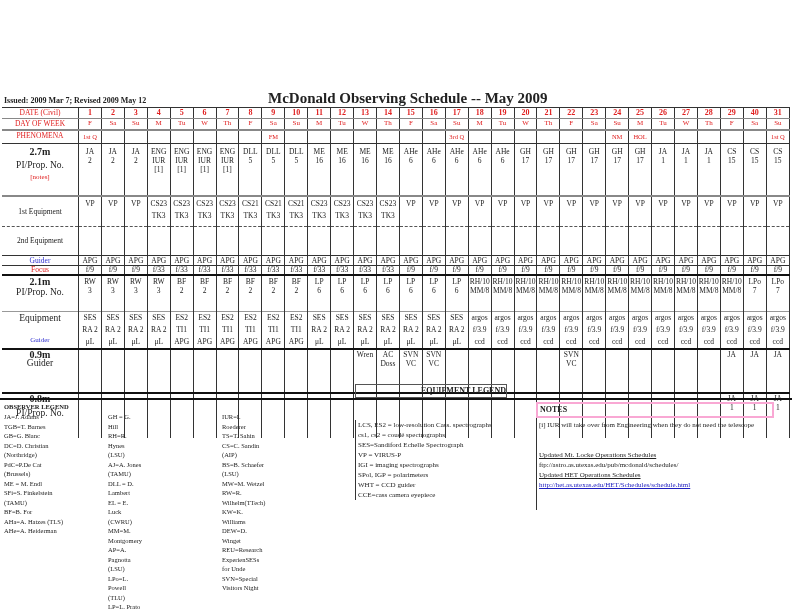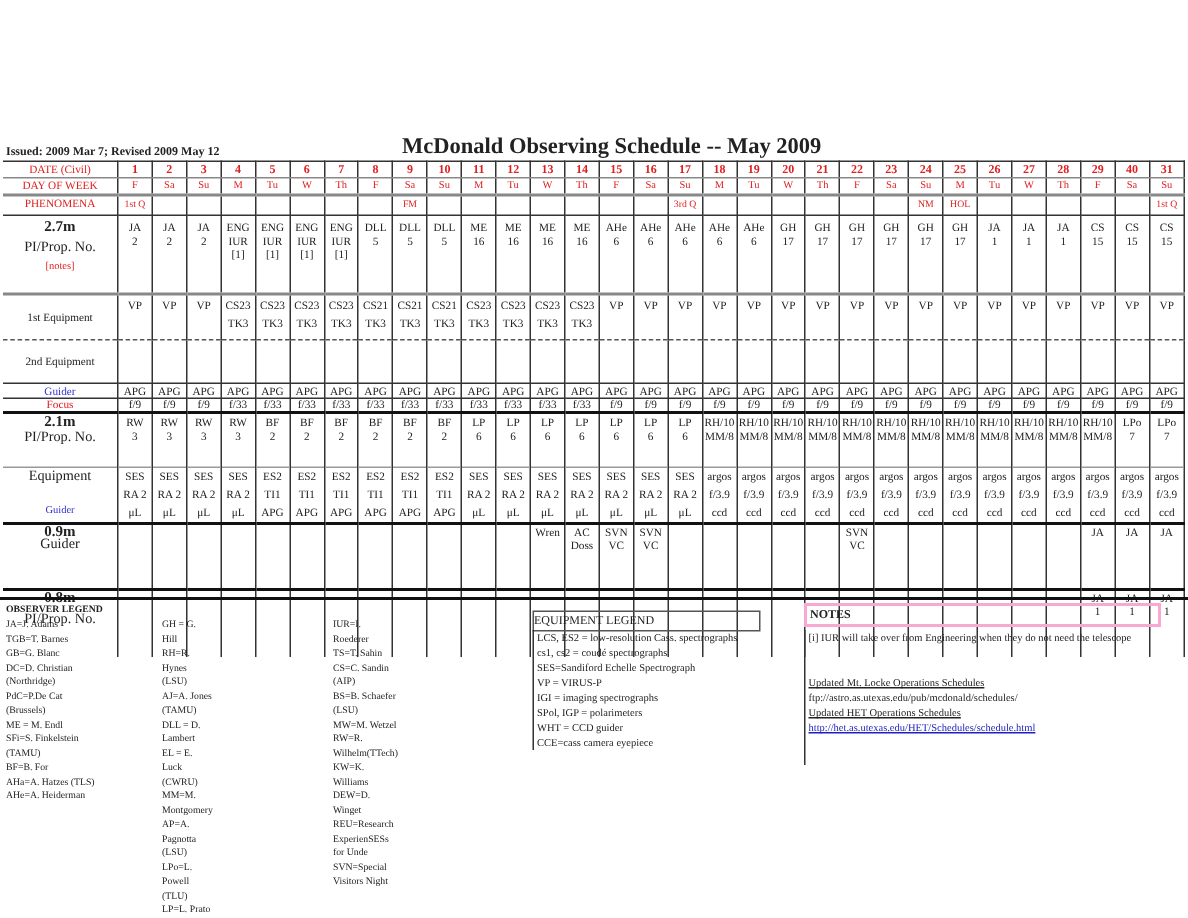--- a/index.html
+++ b/index.html
@@ -26,21 +26,21 @@
   tr.eq21 td { height:36px; border-bottom:2px solid #111; line-height:12px; border-top:1px solid #999; }
   tr.p09 td { height:42px; border-bottom:2px solid #111; }
   tr.p08 td { height:44px; }
   .lab-big { font-size:10px; font-weight:bold;font-family:Liberation Serif, serif; }
   .lab-med { font-size:9.5px; }
   .lab-small { font-size:7px;text-align:center; }
   .legend-top { position:absolute; left:0; top:398px; width:792px; border-top:2px solid #111; }
   .obs { position:absolute; left:4px; top:402px; font-size:6.5px; line-height:9.5px; }
   .obs .hdr { font-weight:bold; }
   .obs .col { position:absolute; top:10px; }
-  .eqbox { position:absolute; left:355px; top:407px; width:150px; height:12px; border:1px solid #555; text-align:left; font-weight:normal; font-size:8px; line-height:12px; }
+  .eqbox { position:absolute; left:355px; top:384px; width:150px; height:12px; border:1px solid #555; text-align:right; font-weight:bold; font-size:8px; line-height:12px; }
   .eqlist { position:absolute; left:355px; top:420px; border-left:1px solid #333; padding-left:2px; font-size:7px; line-height:10px; width:180px; }
   .notesbox { position:absolute; left:536px; top:402px; width:232px; height:12px; border:2px solid #f9a8d4; font-weight:bold; font-size:8px; line-height:12px; padding-left:2px; }
   .notes { position:absolute; left:536px; top:420px; border-left:1px solid #333; padding-left:2px; font-size:7px; line-height:10px; width:256px; white-space:nowrap; overflow:hidden; height:90px; }
   .ul { text-decoration:underline; }
   .link { color:#2020c0; text-decoration:underline; }
 </style>
 </head>
 <body>
 
 <div class="issued">Issued: 2009 Mar 7; Revised 2009 May 12</div>

